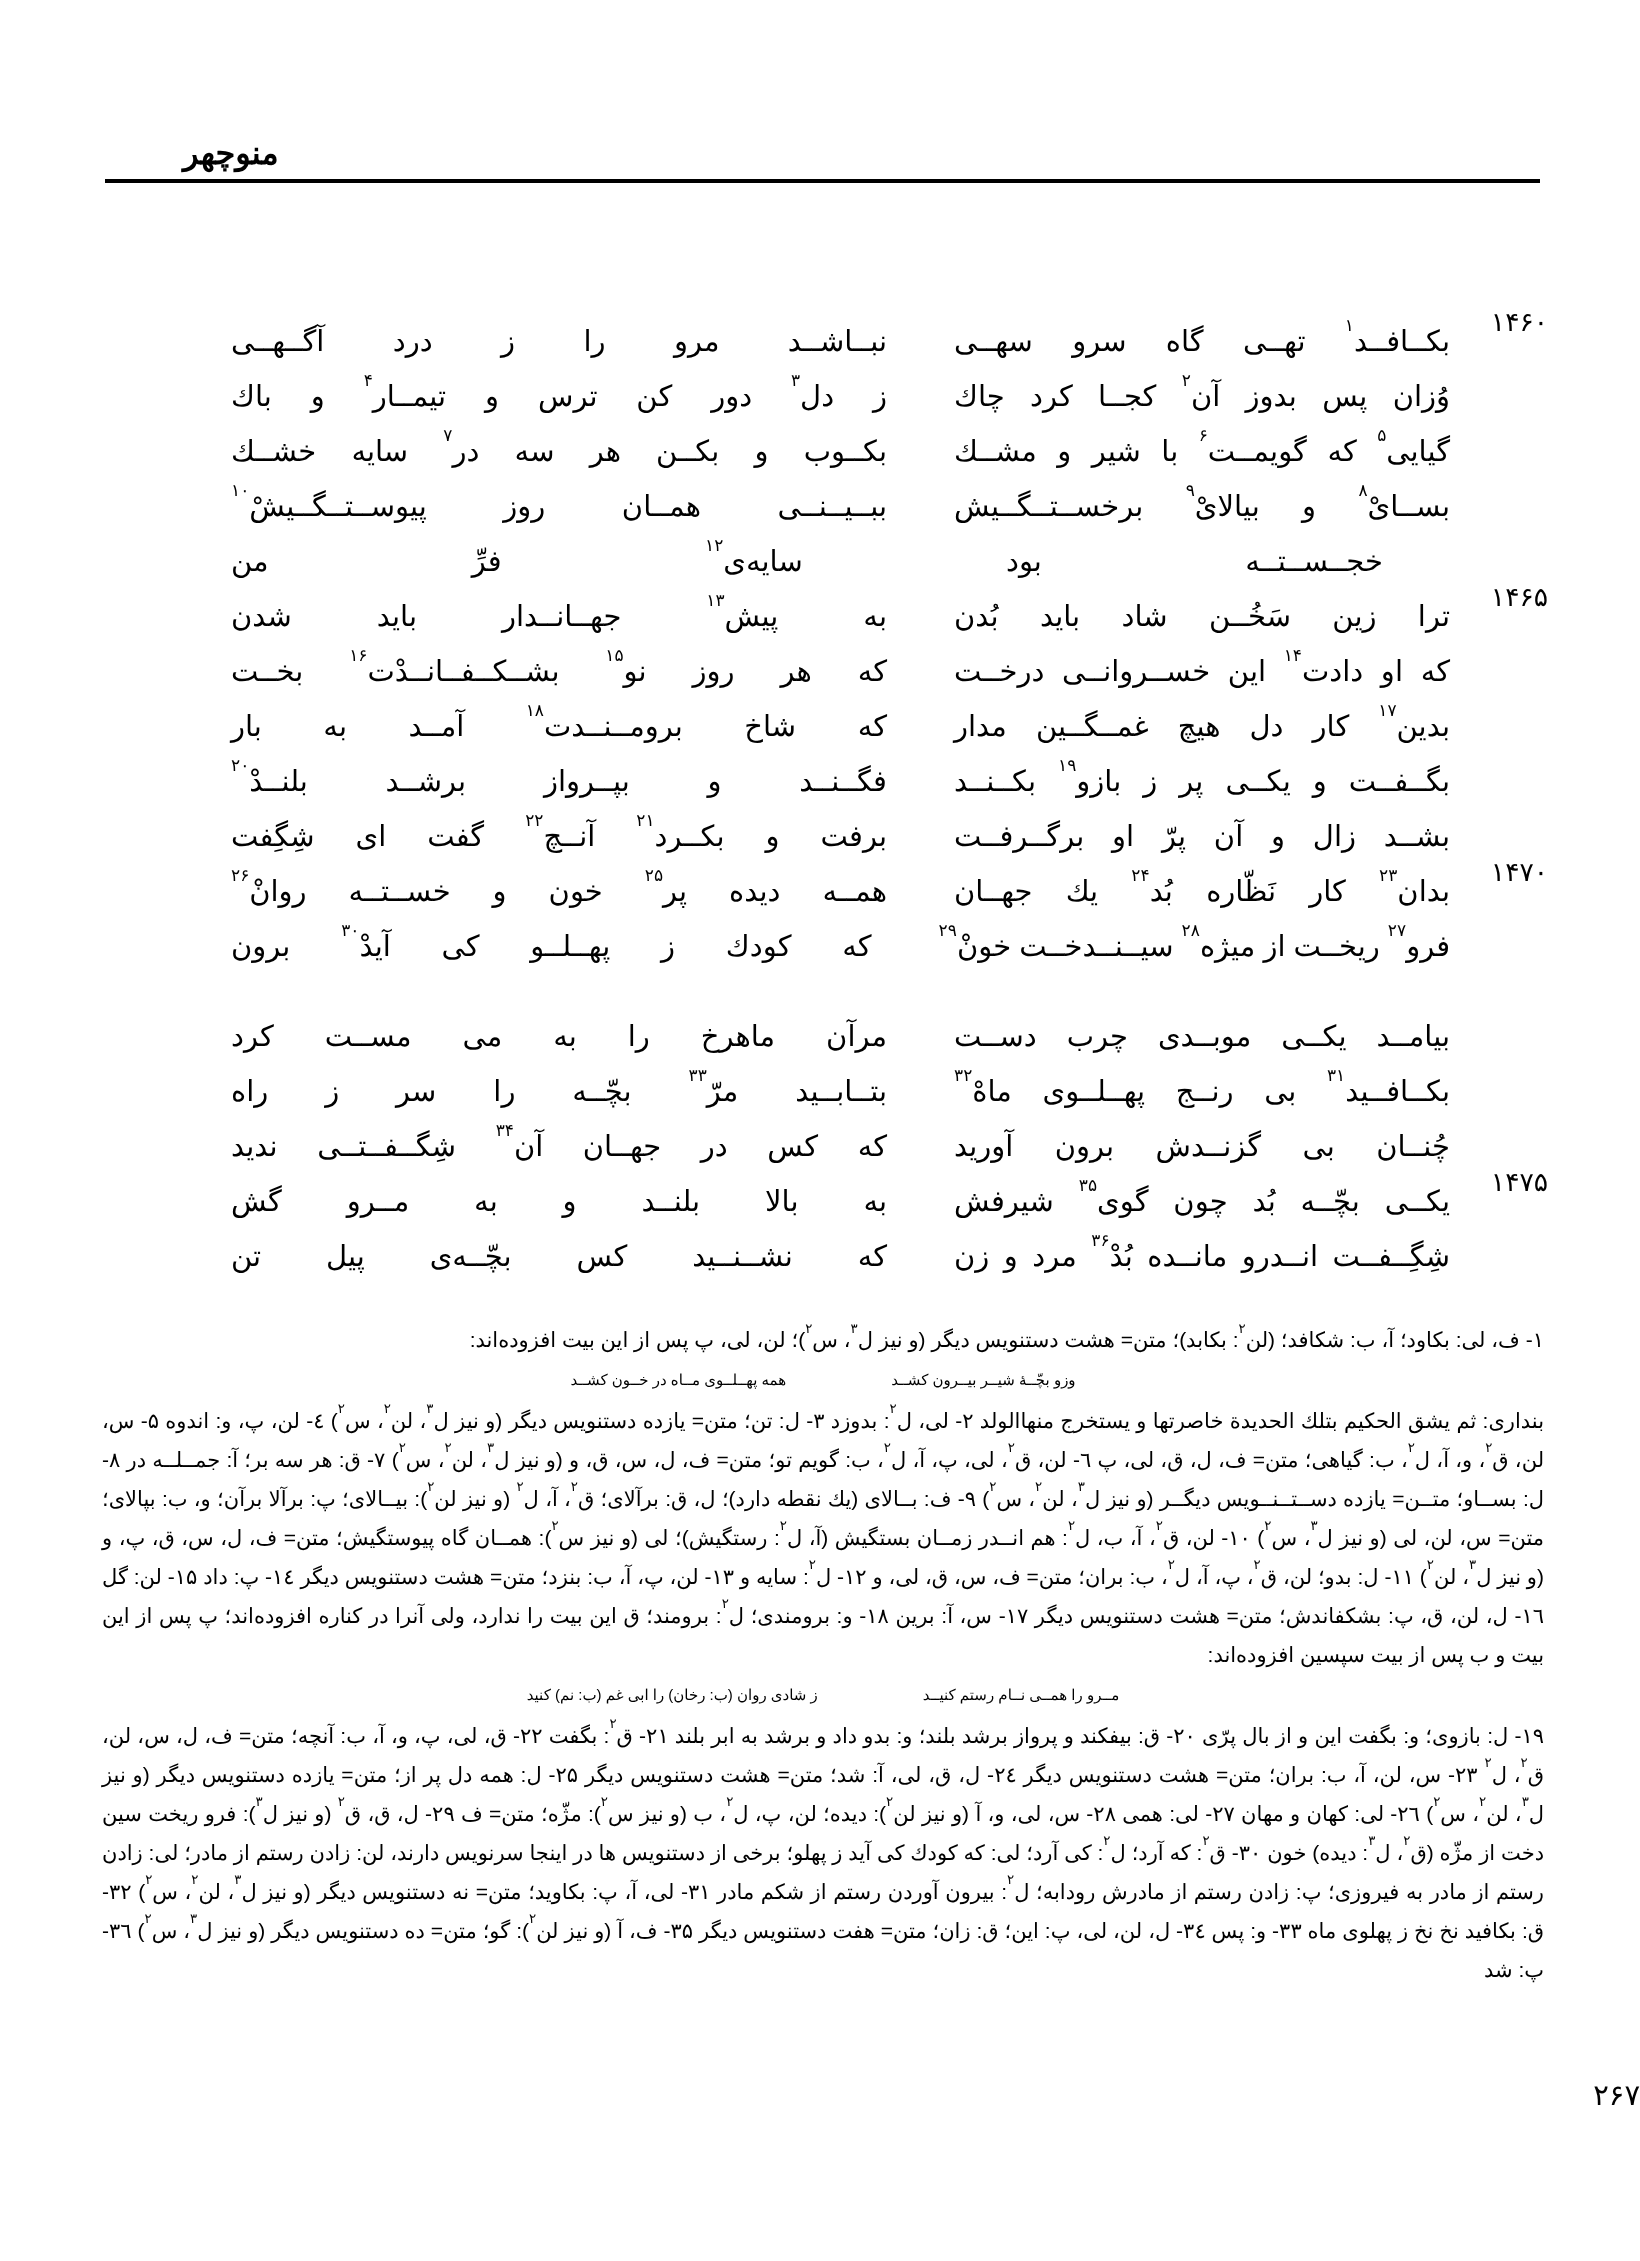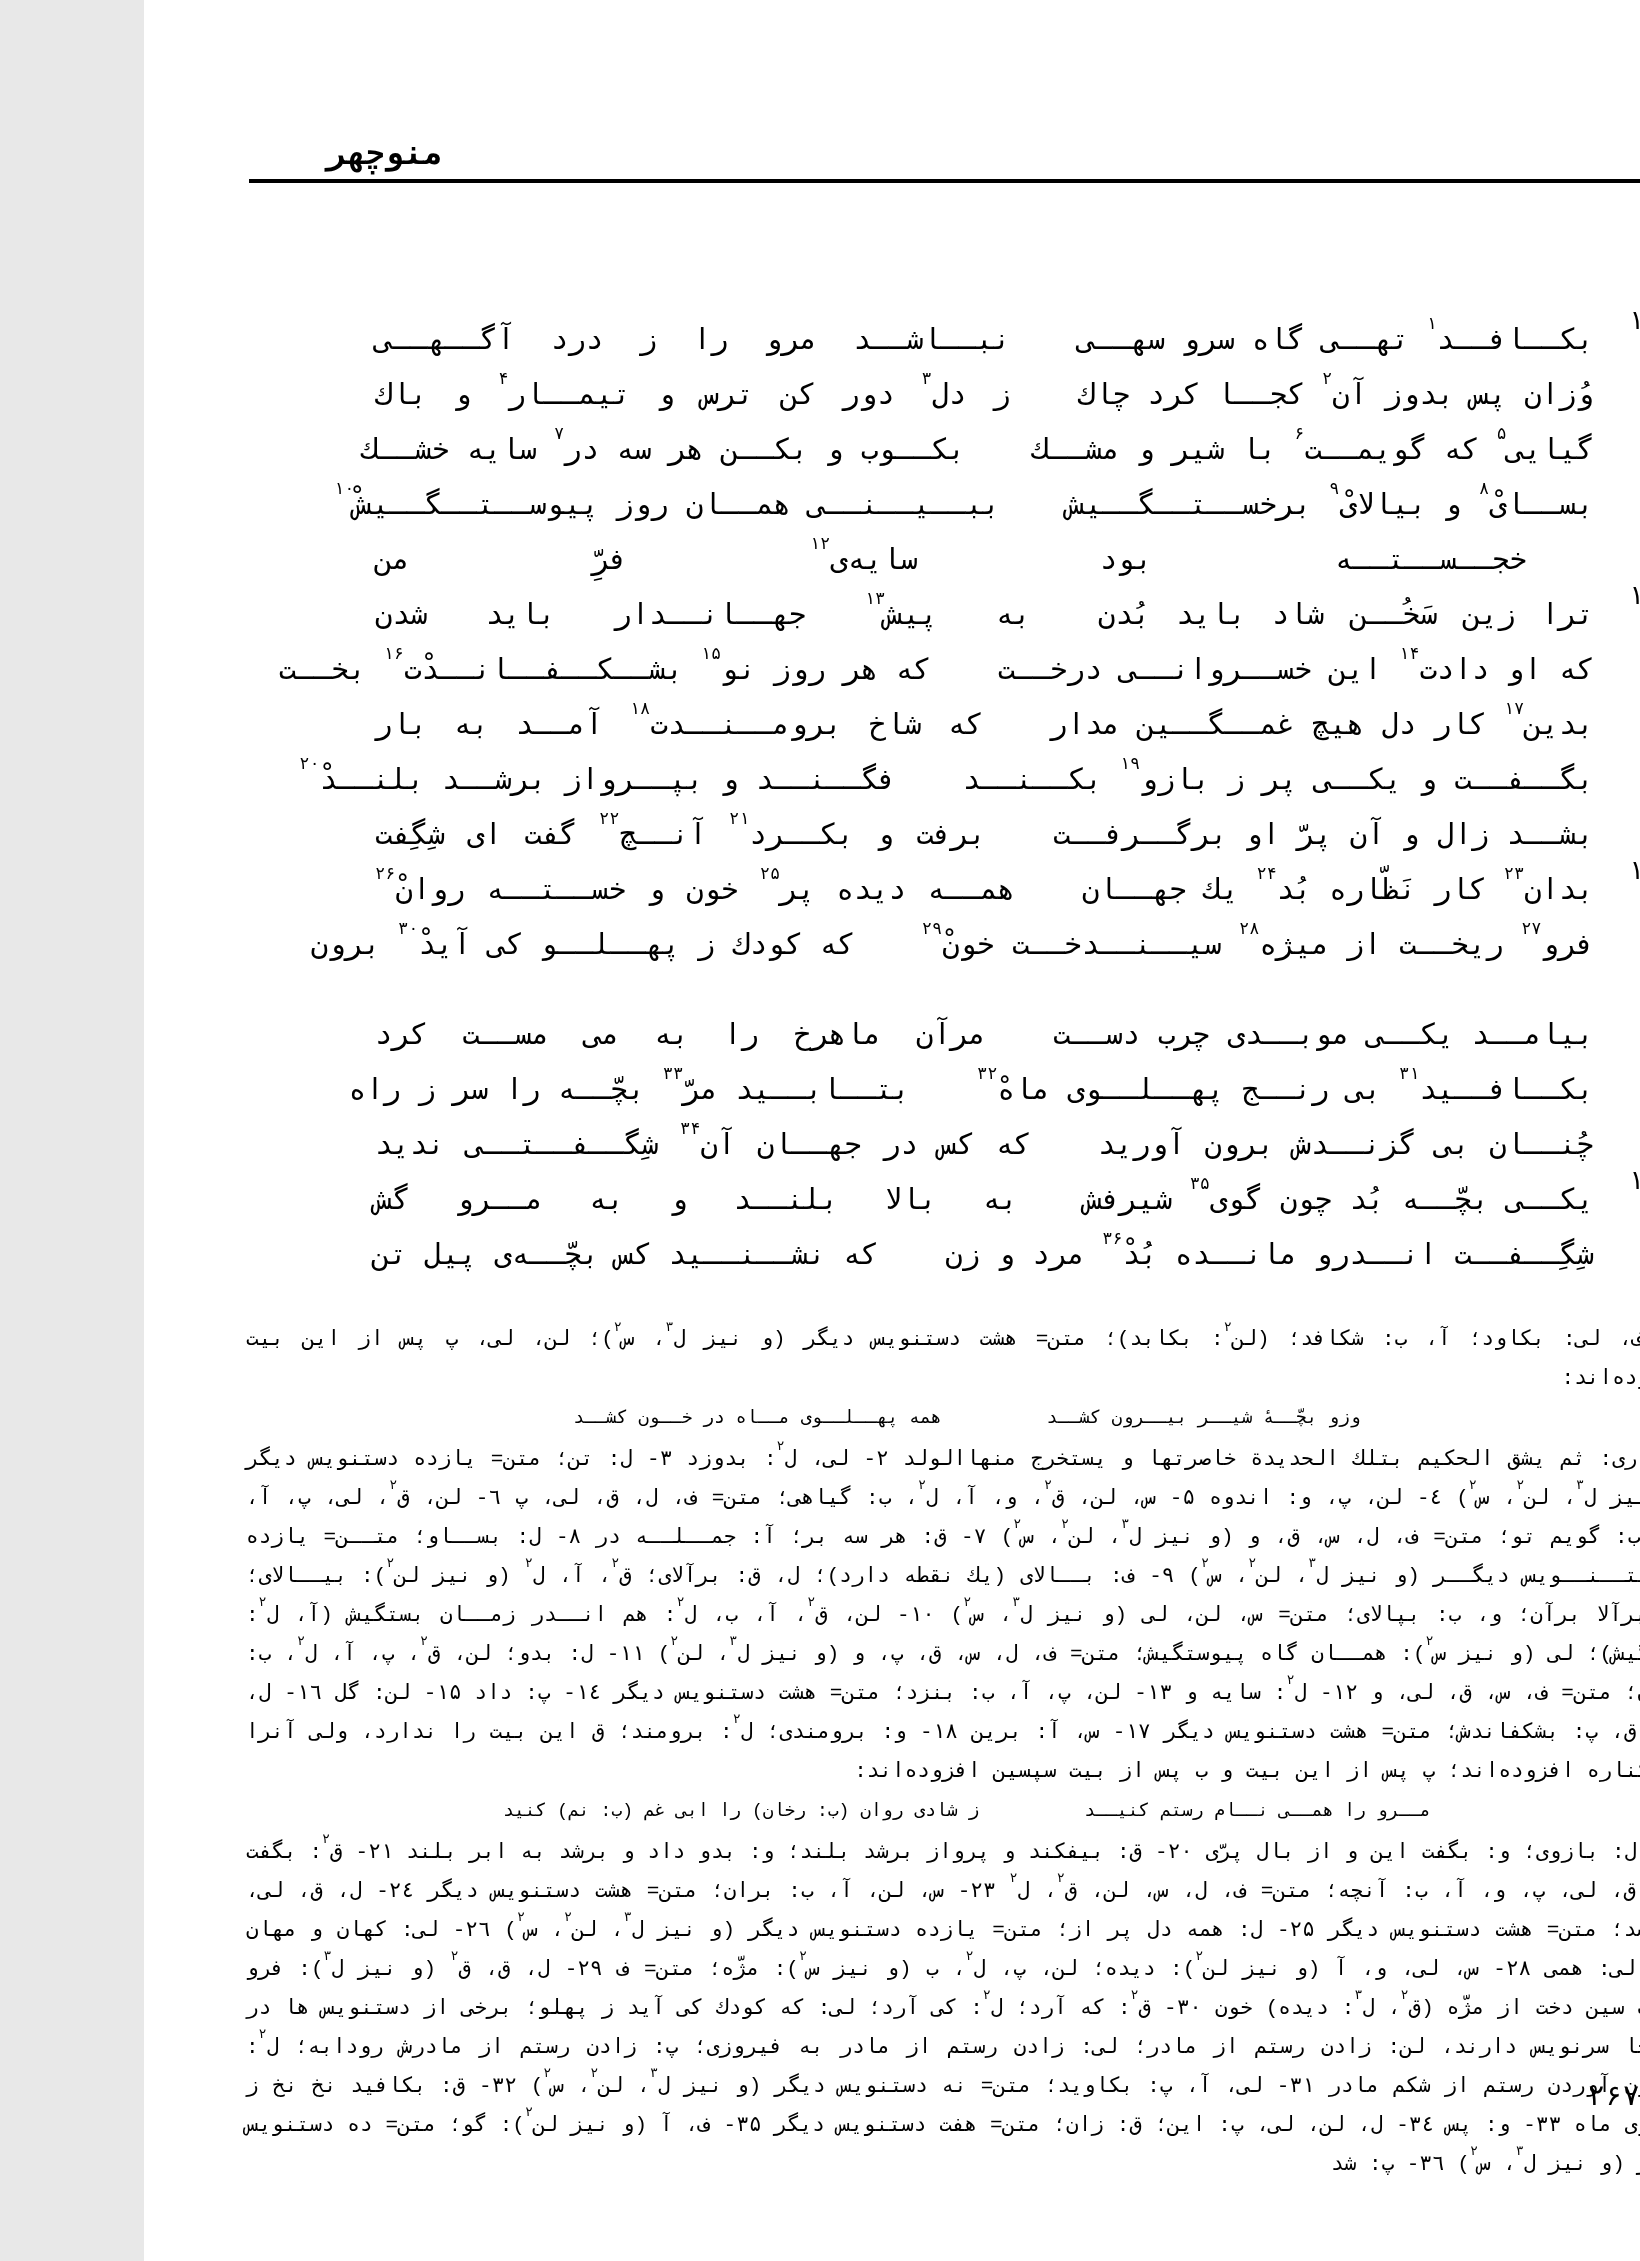--- a/index.html
+++ b/index.html
@@ -1,21 +1,21 @@
 <!DOCTYPE html>
 <html lang="fa" dir="rtl" style="font-size:11.2px"><head>
 <meta charset="utf-8">
 <style>
   html,body{margin:0;padding:0;background:#e8e8e8;}
   .page{
     position:relative;
-    width:1496px;height:2261px;
+    width:1640px;height:2261px;
     background:#ffffff;
     color:#000000;
-    font-family:Liberation Mono, monospace;
+    font-family:Liberation Sans, sans-serif;
     direction:rtl;
     overflow:hidden;
   }
   
   .running-head{
     position:absolute;top:134px;left:183px;
     font-size:32px;font-weight:bold;letter-spacing:0.7px;
   }
   .head-rule{
     position:absolute;top:179px;left:105px;width:1435px;height:3.5px;
@@ -52,21 +52,21 @@
   .fn-note{
     text-align:justify;
     margin:0;
   }
   .fn-note sup,.fn-verse sup{font-size:13.3px;line-height:0;position:relative;top:-6.3px;}
   .fn-verse{
     display:flex;direction:rtl;justify-content:center;
     gap:105px;margin:1.4px 0;
   }
   .fn-verse .fv{
-    font-size:18px;line-height:39px;white-space:nowrap;
+    font-size:15px;line-height:39px;white-space:nowrap;
   }
   
   .folio{
     position:absolute;top:2078px;left:0;width:100%;
     font-size:29px;letter-spacing:2.1px;
   }
 </style>
 </head>
 <body>
 

